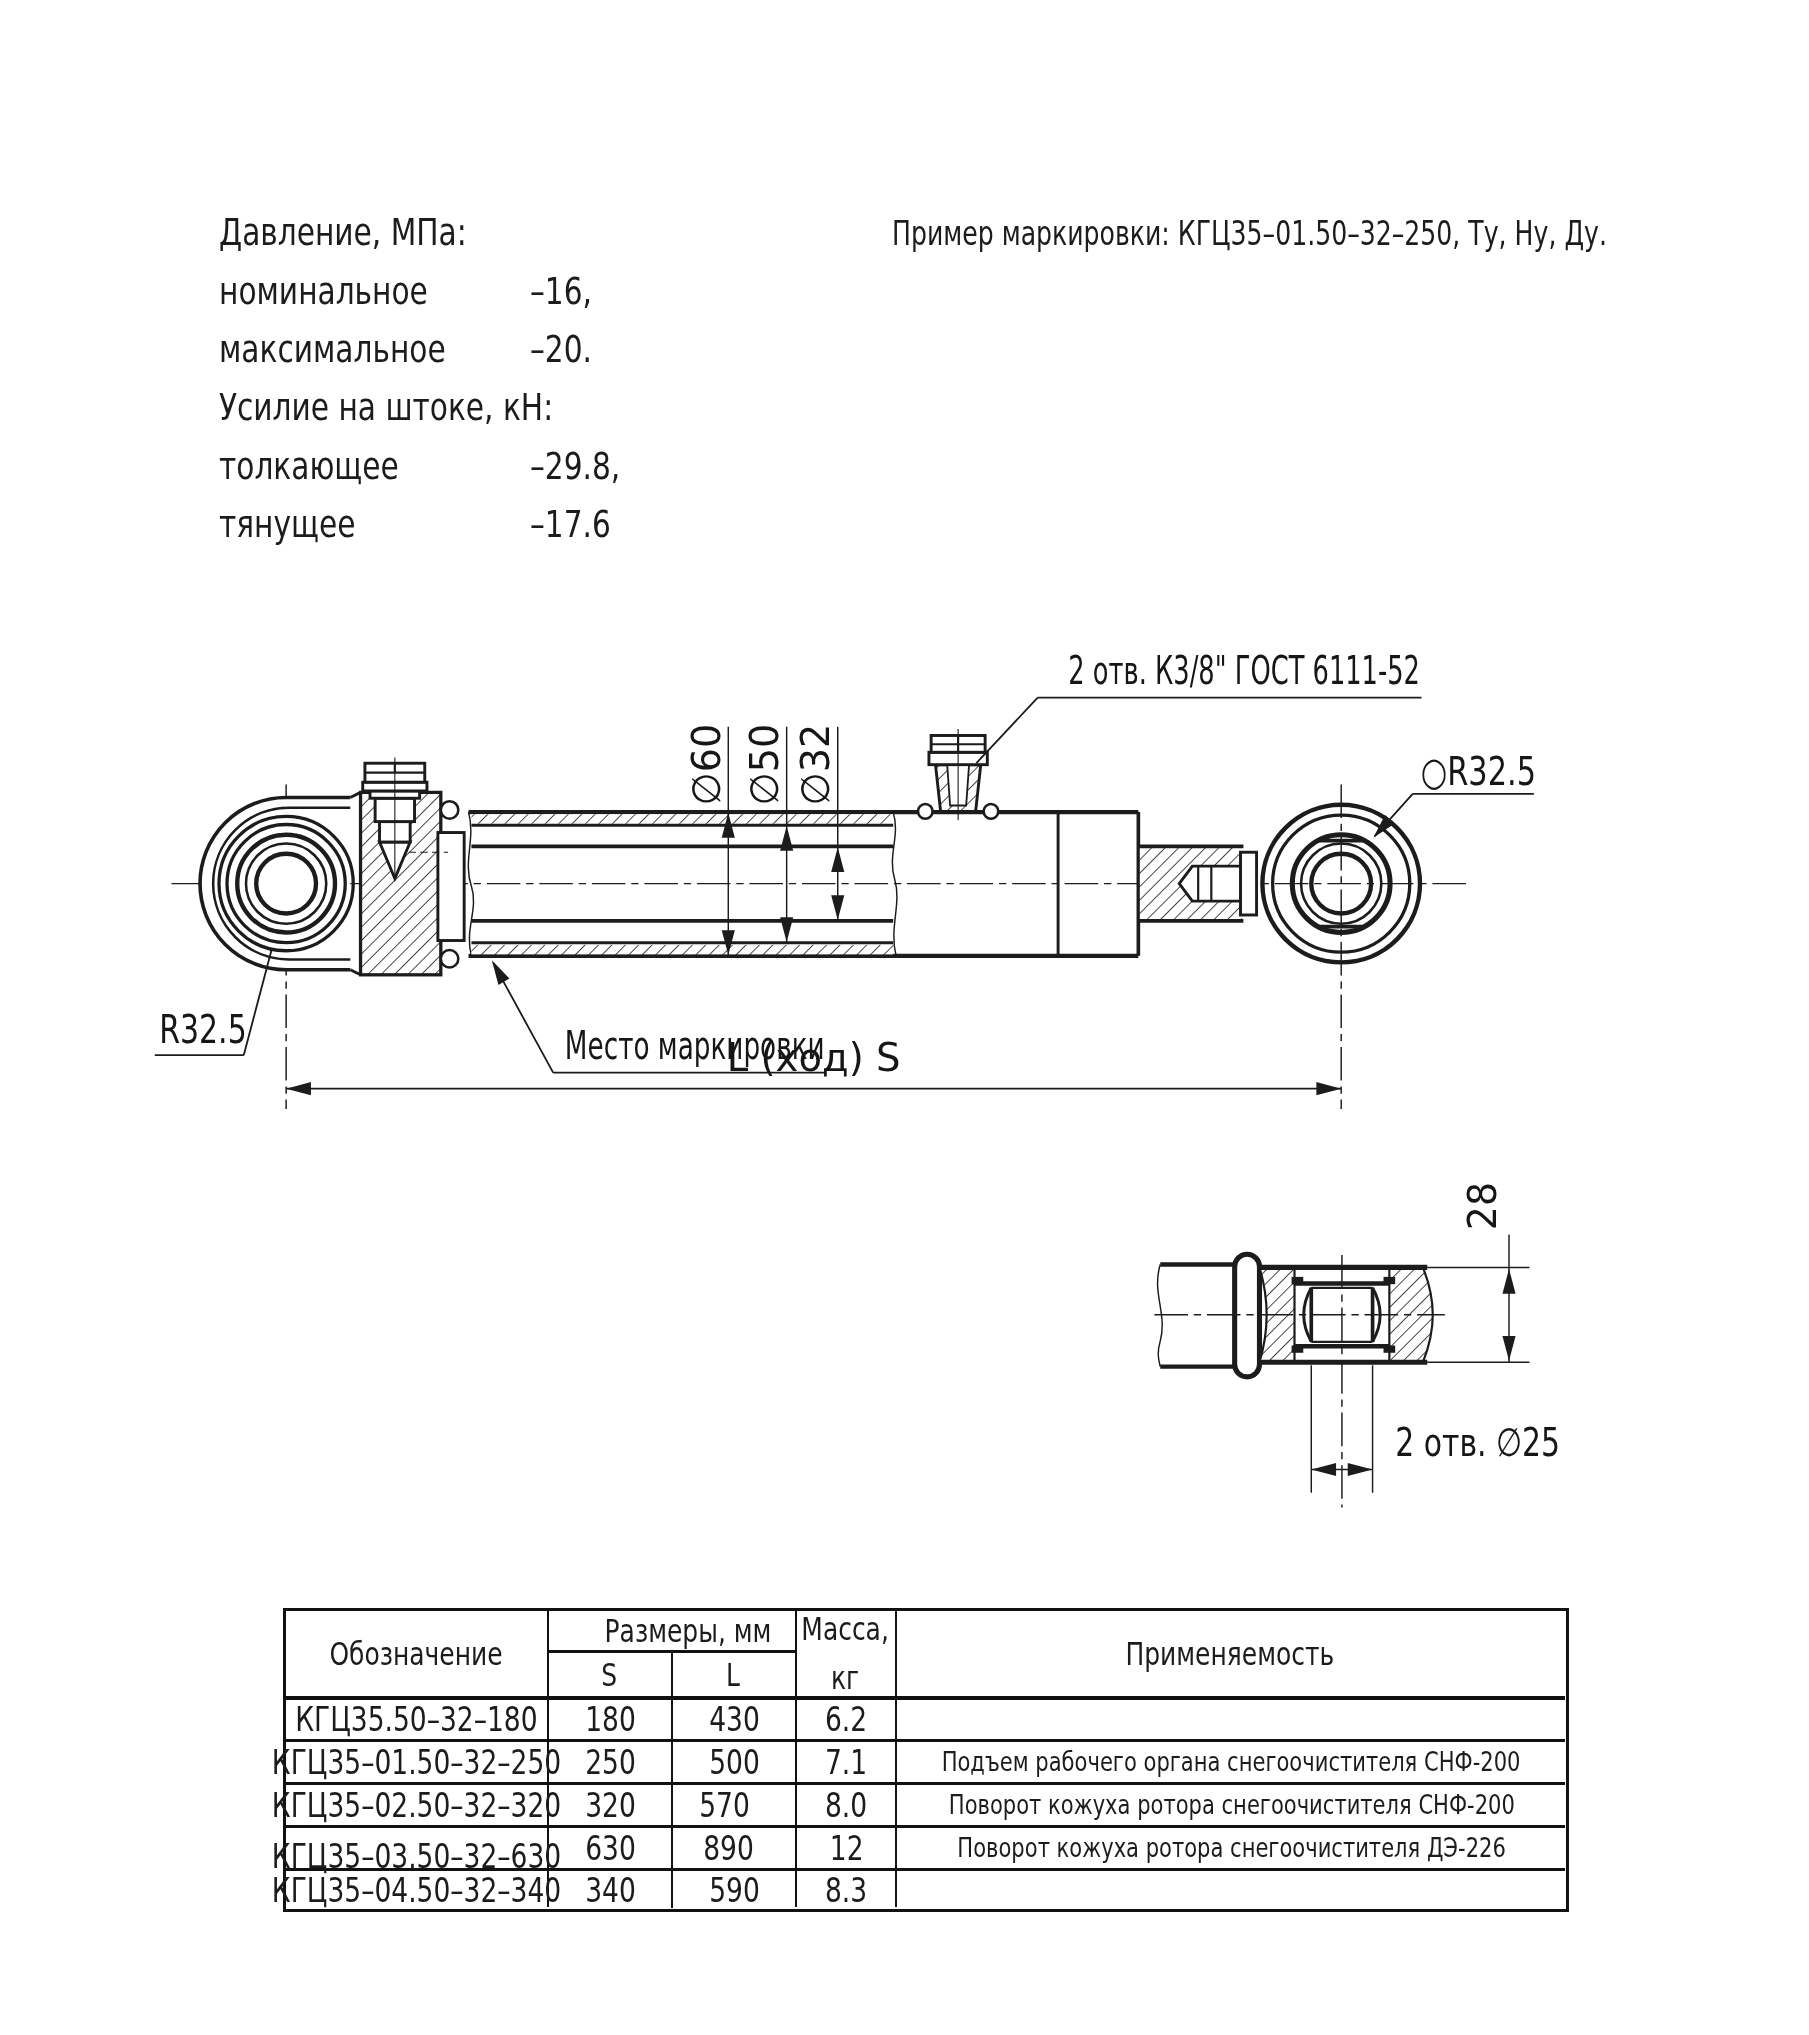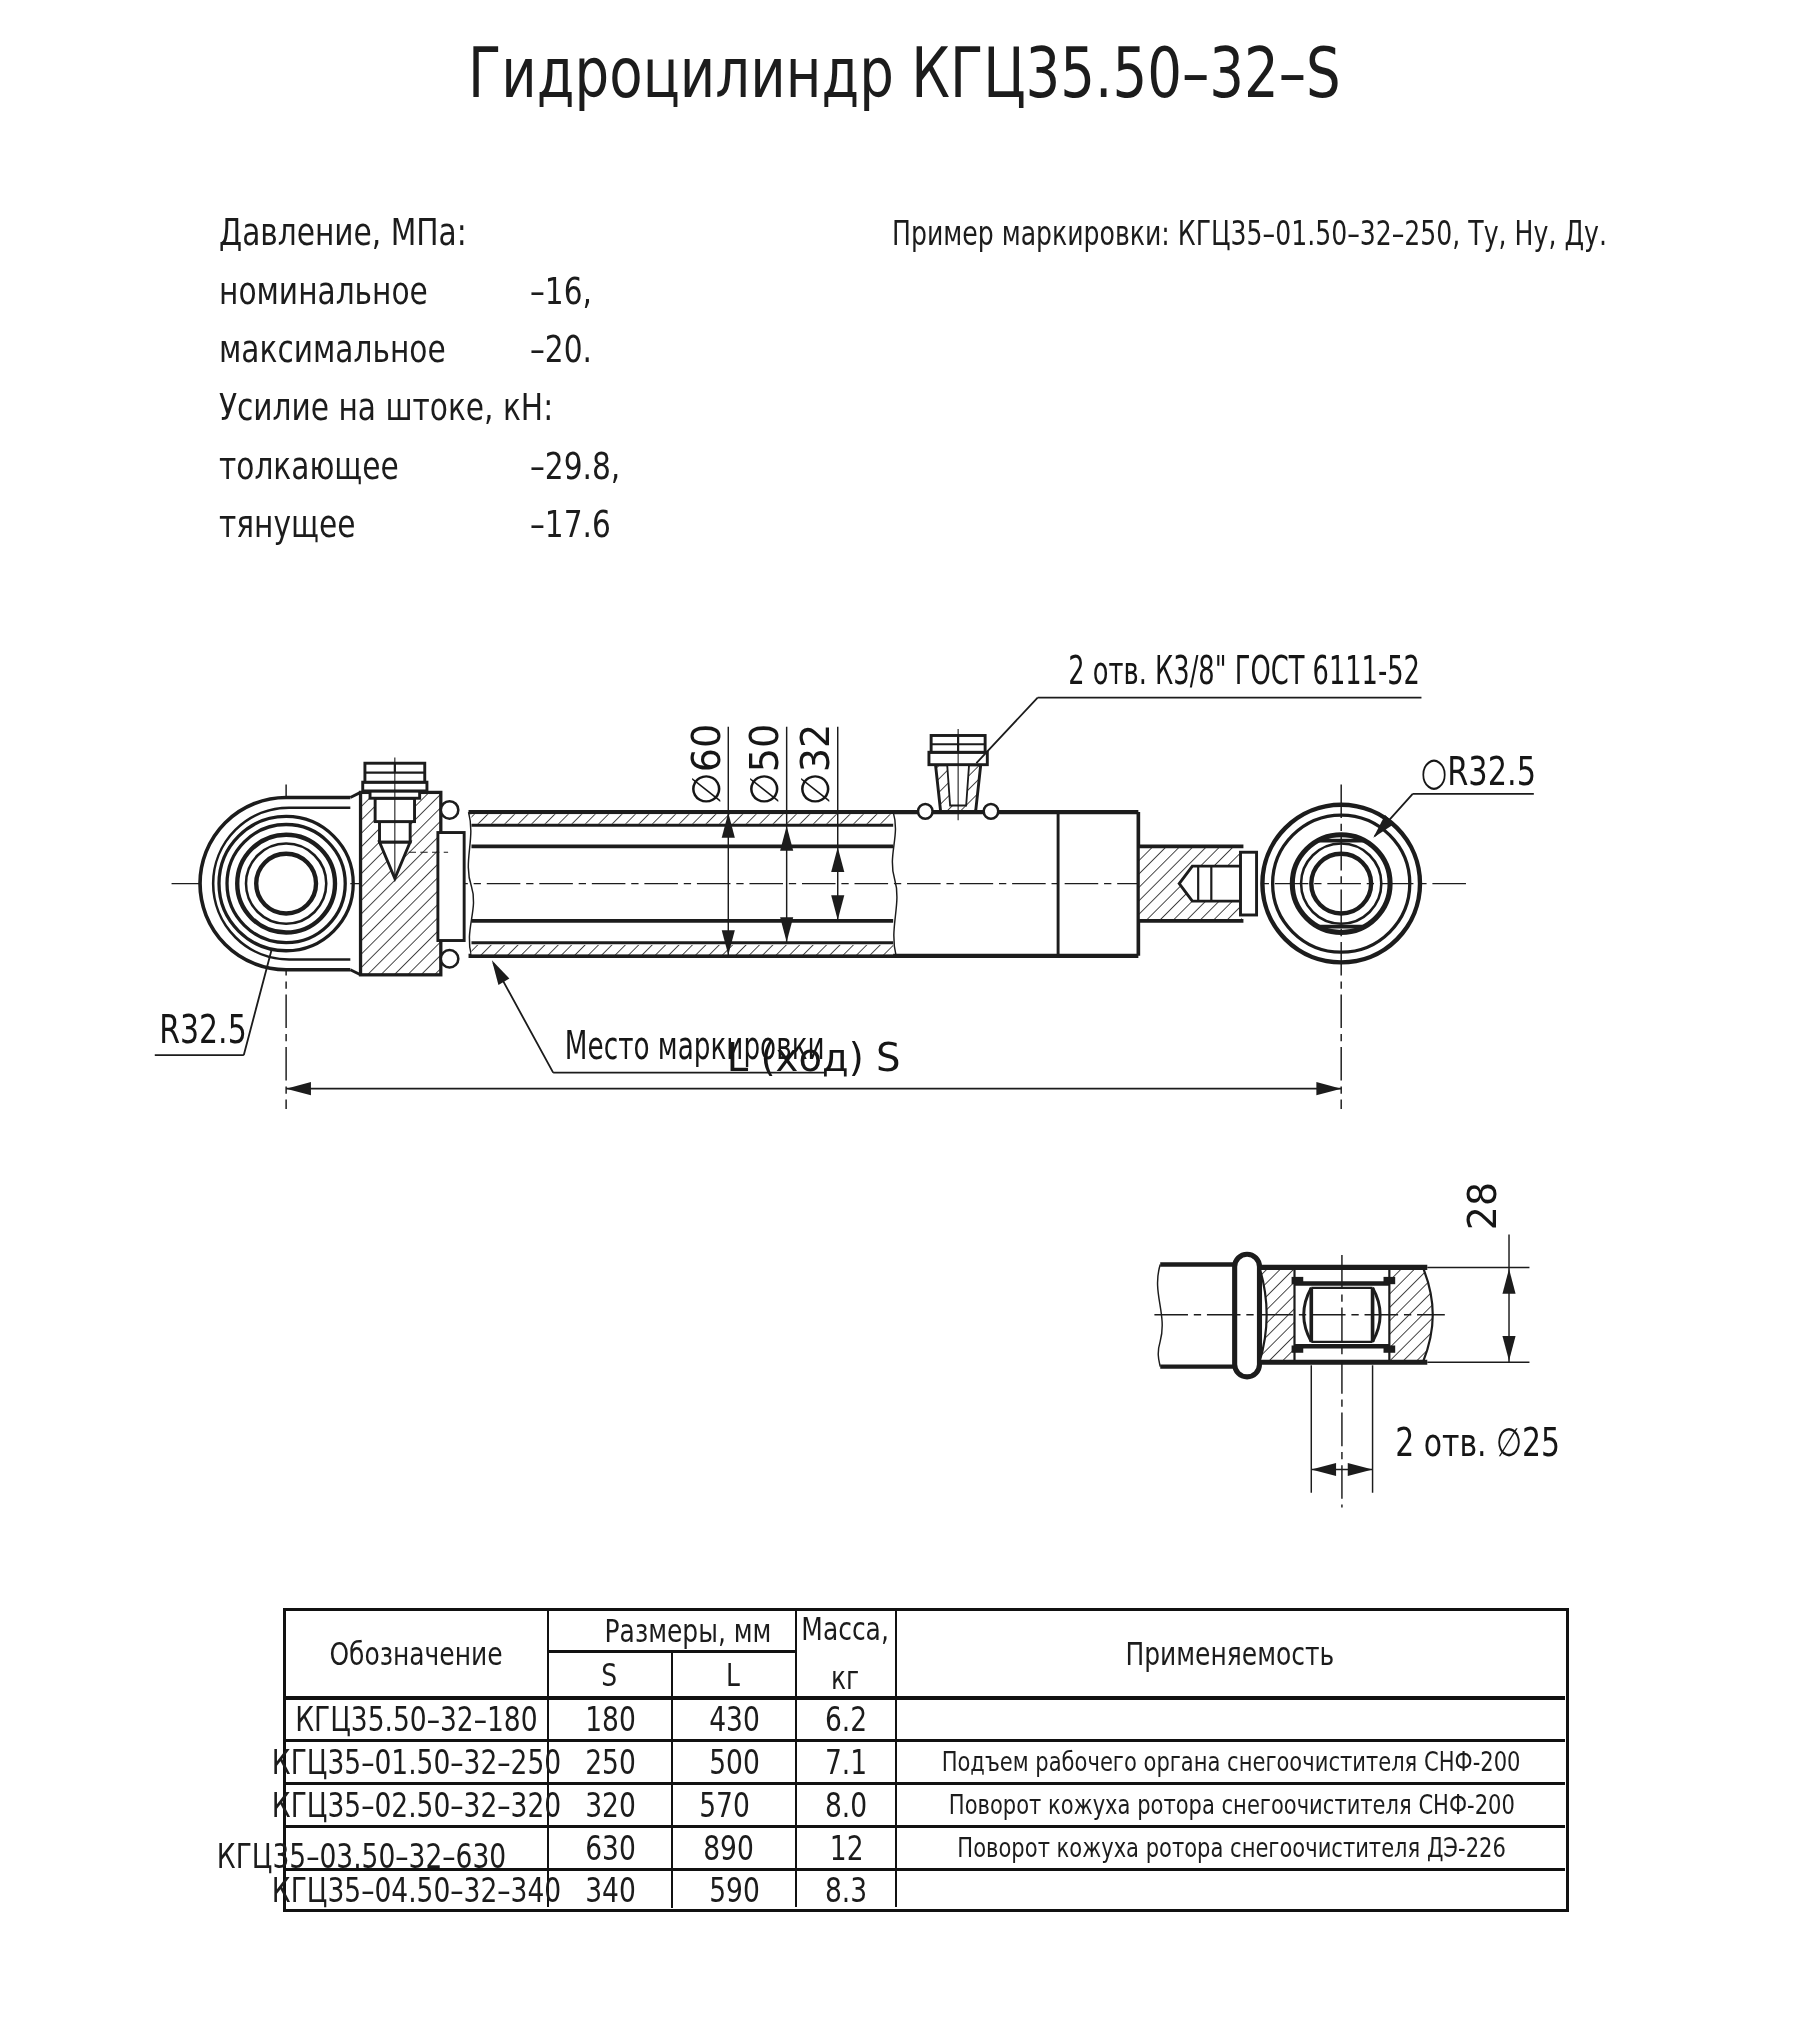--- a/index.html
+++ b/index.html
@@ -27,23 +27,20 @@
   .c-head { font-size:32px; }
   .c-main { font-size:34px; }
   .c-app  { font-size:27px; }
   .mass-col { flex-direction:column; justify-content:center; gap:10.2px; }
 </style>
 </head>
 <body>
 
 <div class="sheet">
 
-  <div class="abs title-wrap">
-    <span class="gostc">Гидроцилиндр КГЦ35.50–32–S</span>
-  </div>
 
   <div>
     <div class="abs spec" style="left:219px; top:210px;"><span class="gost">Давление, МПа:</span></div>
     <div class="abs spec" style="left:219px; top:269px;"><span class="gost">номинальное</span></div>
     <div class="abs spec" style="left:530px; top:269px;"><span class="gost">–16,</span></div>
     <div class="abs spec" style="left:219px; top:327px;"><span class="gost">максимальное</span></div>
     <div class="abs spec" style="left:530px; top:327px;"><span class="gost">–20.</span></div>
     <div class="abs spec" style="left:219px; top:385px;"><span class="gost">Усилие на штоке, кН:</span></div>
     <div class="abs spec" style="left:219px; top:444px;"><span class="gost">толкающее</span></div>
     <div class="abs spec" style="left:530px; top:444px;"><span class="gost">–29.8,</span></div>
@@ -282,21 +279,21 @@
     <div class="cell c-main" style="left:387px; top:174px; width:102px; height:39px;justify-content:center;">
         <span class="gostc">570</span>
       </div>
     <div class="cell c-main" style="left:511px; top:174px; width:99px; height:39px;">
         <span class="gostc">8.0</span>
       </div>
     <div class="cell c-app" style="left:612px; top:174px; width:667px; height:39px;">
         <span class="gostc">Поворот кожуха ротора снегоочистителя СНФ-200</span>
       </div>
 
-    <div class="cell c-main" style="left:0; top:217px; width:261px; height:56px;justify-content:flex-end;">
+    <div class="cell c-main" style="left:0; top:217px; width:261px; height:56px;">
         <span class="gostc">КГЦ35–03.50–32–630</span>
       </div>
     <div class="cell c-main" style="left:263px; top:217px; width:122px; height:39px;">
         <span class="gostc">630</span>
       </div>
     <div class="cell c-main" style="left:387px; top:217px; width:110px; height:39px;">
         <span class="gostc">890</span>
       </div>
     <div class="cell c-main" style="left:511px; top:217px; width:99px; height:39px;">
         <span class="gostc">12</span>

